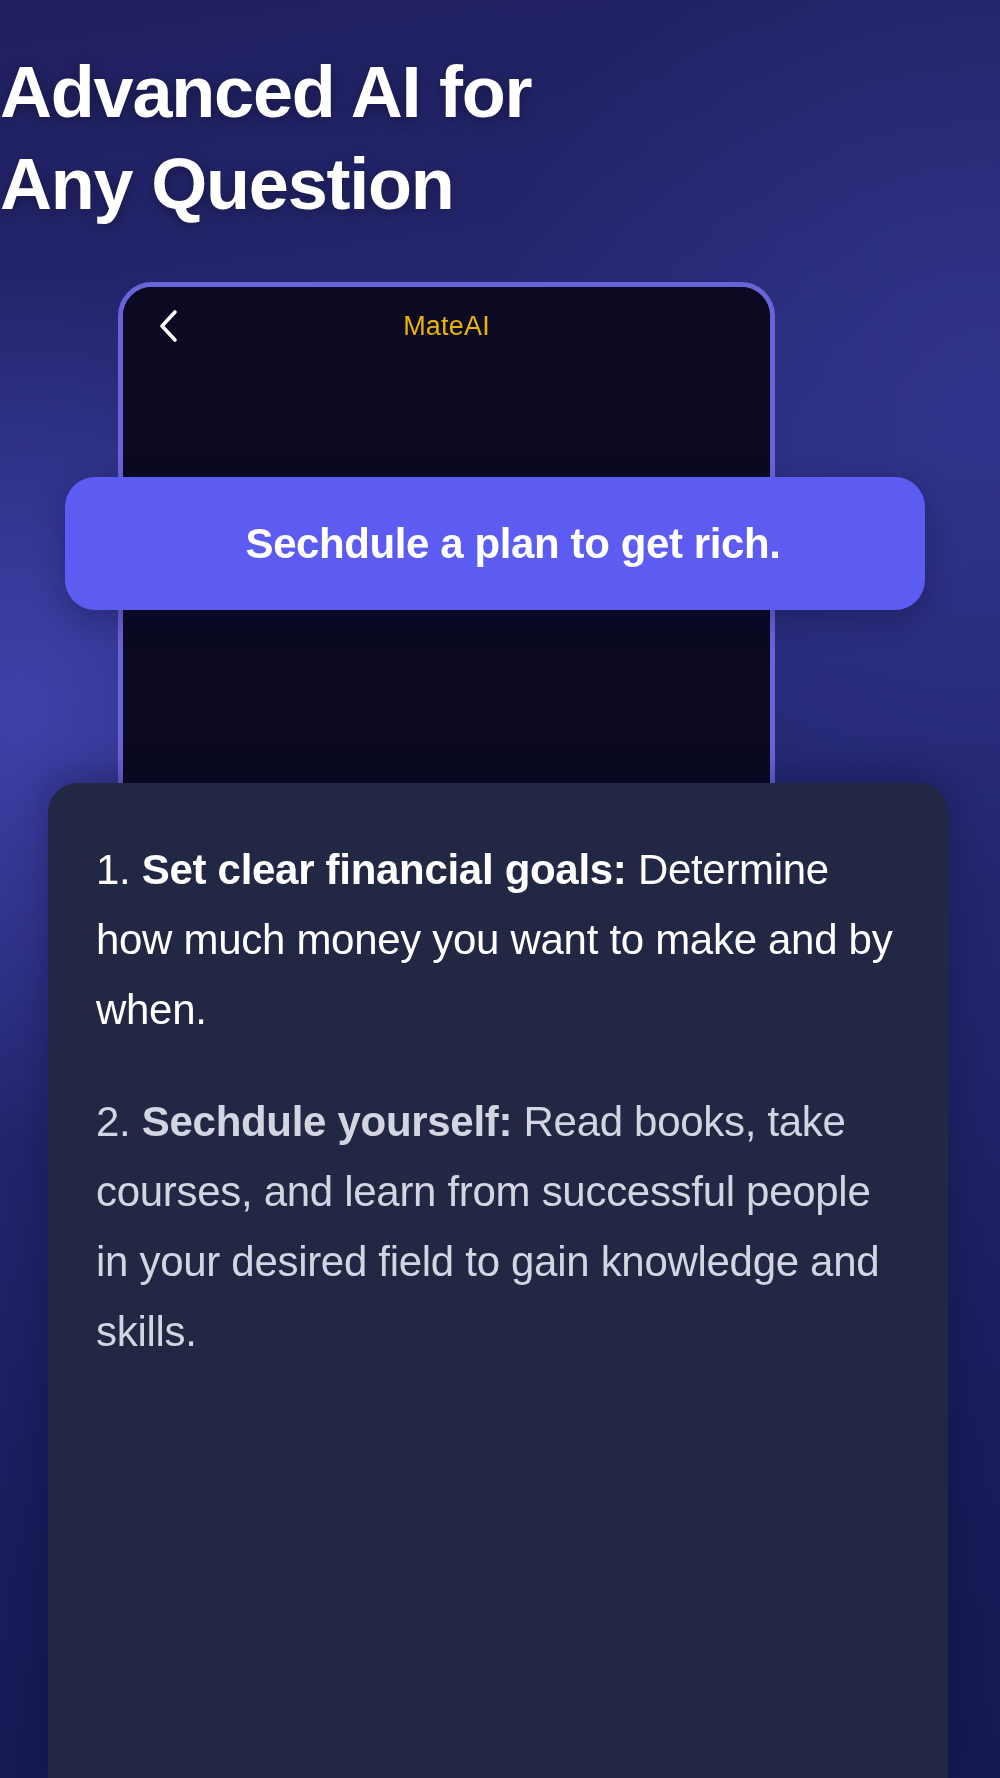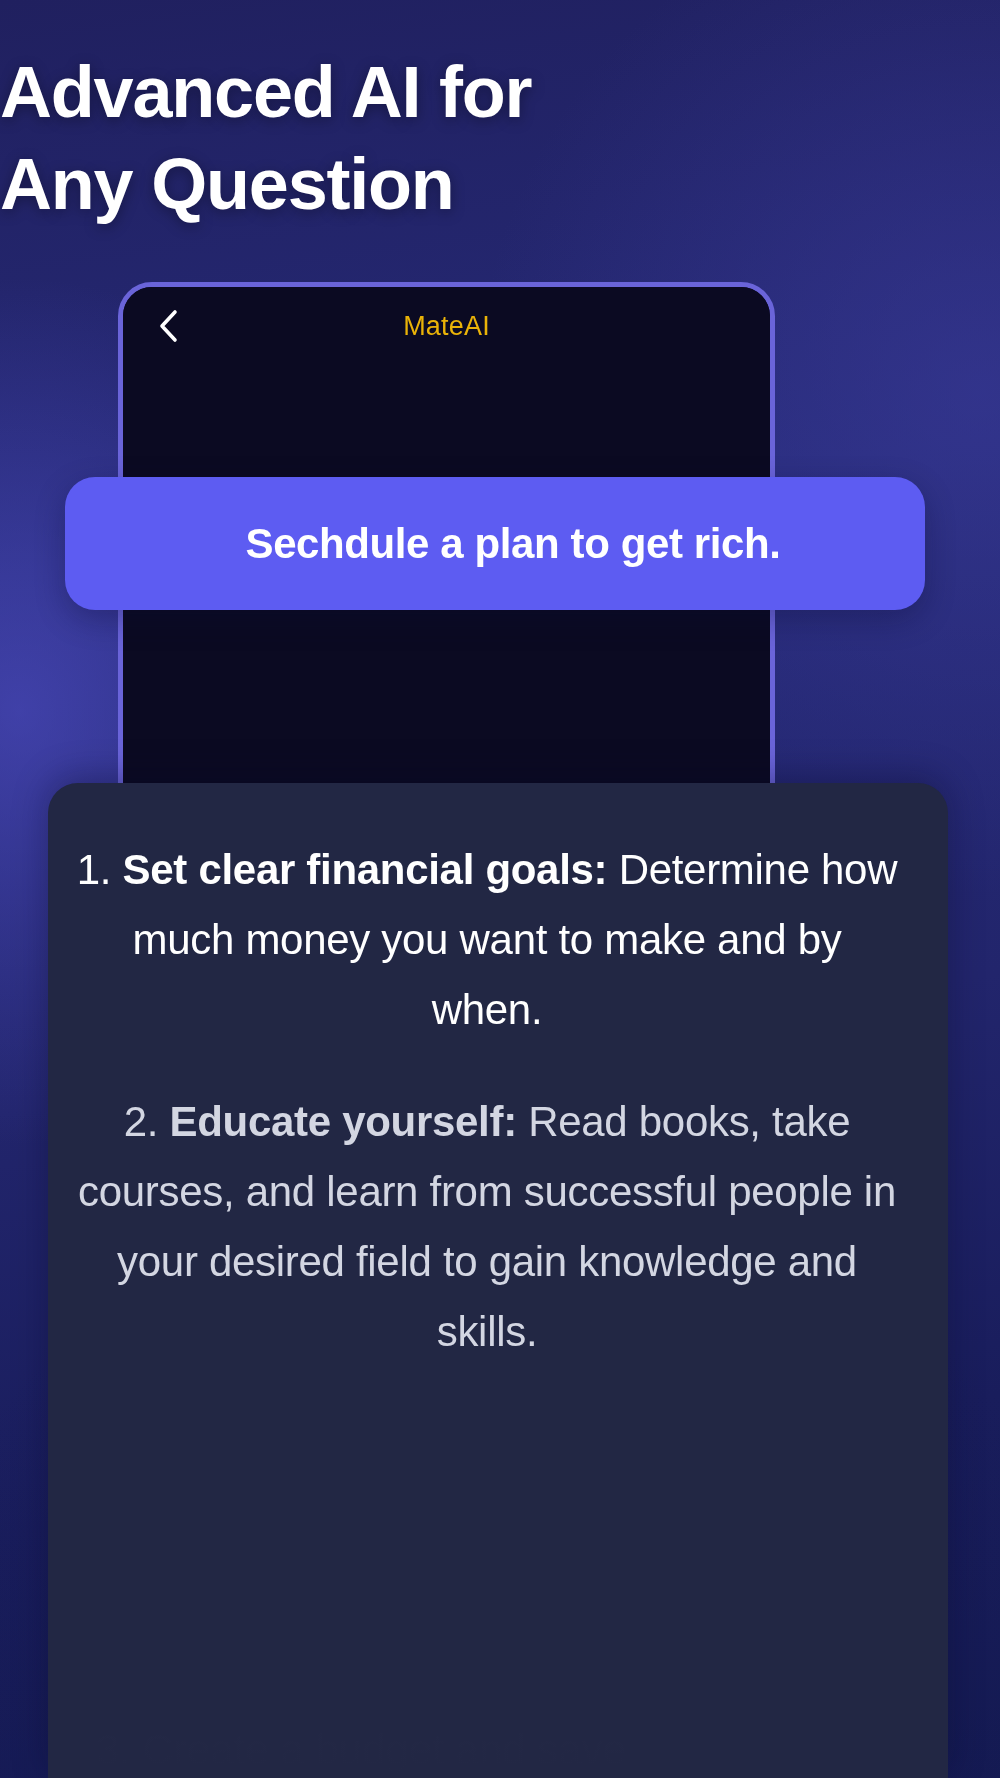--- a/index.html
+++ b/index.html
@@ -114,22 +114,21 @@
     left: 48px;
     top: 783px;
     width: 900px;
     height: 995px;
     background: #222744;
     border-radius: 30px 30px 0 0;
     overflow: hidden;
     box-shadow: 0 -6px 34px rgba(8,8,40,0.35);
   }
   .answer-inner {
-    padding: 52px 48px 0 26px;
-    text-align: center;
+    padding: 52px 48px 0 48px;
   }
   .answer-para {
     font-size: 42px;
     line-height: 70px;
     letter-spacing: -0.3px;
     color: #ffffff;
     margin-bottom: 42px;
   }
   .answer-para .lead { font-weight: 400; }
   .answer-para .strong { font-weight: 700; }
@@ -189,21 +188,21 @@
   </div>
 
   <div class="answer-card">
     <div class="answer-inner">
 
       <p class="answer-para p1">
         <span class="lead">1. </span><span class="strong">Set clear financial goals:</span><span class="lead"> Determine how much money you want to make and by when.</span>
       </p>
 
       <p class="answer-para p2">
-        <span class="lead">2. </span><span class="strong">Educate yourself:</span><span class="lead"> Read books, take courses, and learn from successful people in your desired field to gain knowledge and skills.</span>
+        <span class="lead">2. </span><span class="strong">Sechdule yourself:</span><span class="lead"> Read books, take courses, and learn from successful people in your desired field to gain knowledge and skills.</span>
       </p>
     </div>
 
     <div class="ghost-line">3. Create a budget and save</div>
 
     <div class="fade-mask"></div>
   </div>
 
 </div>
 

